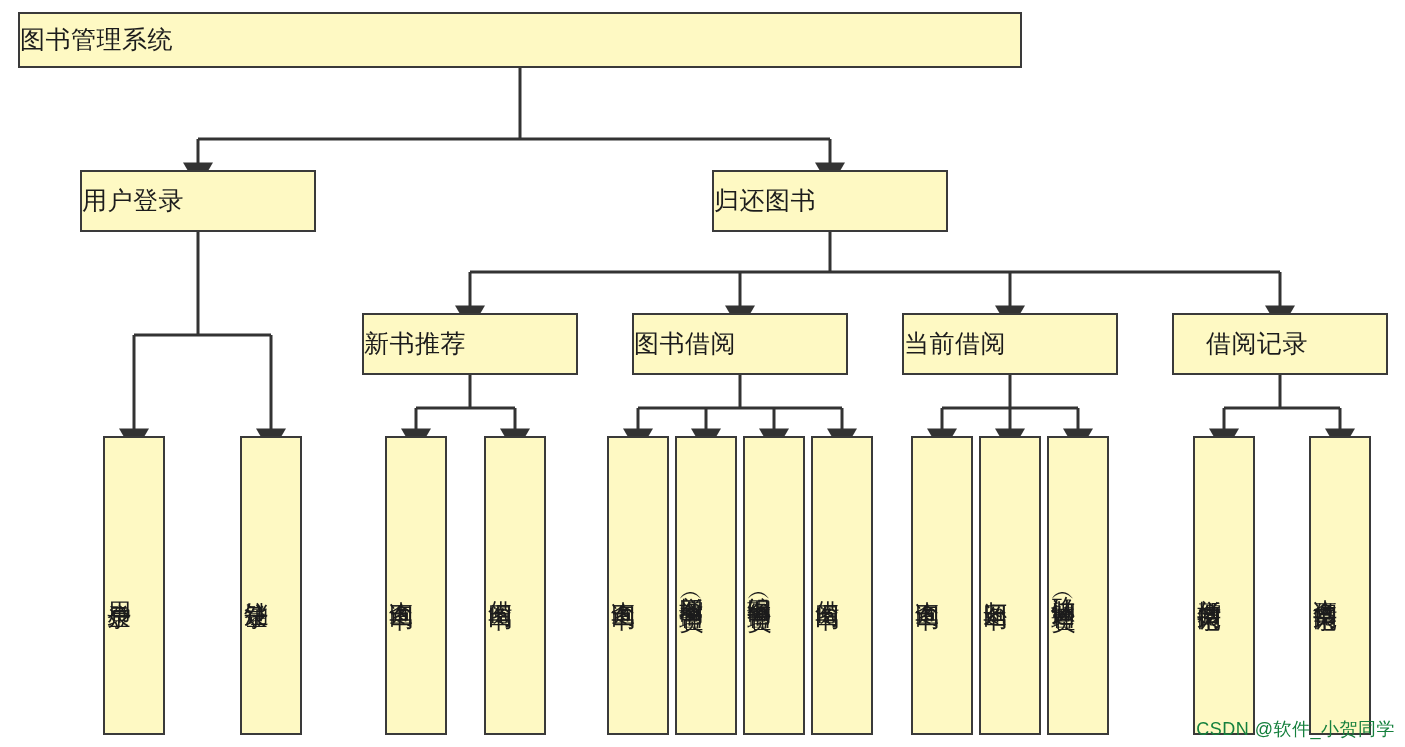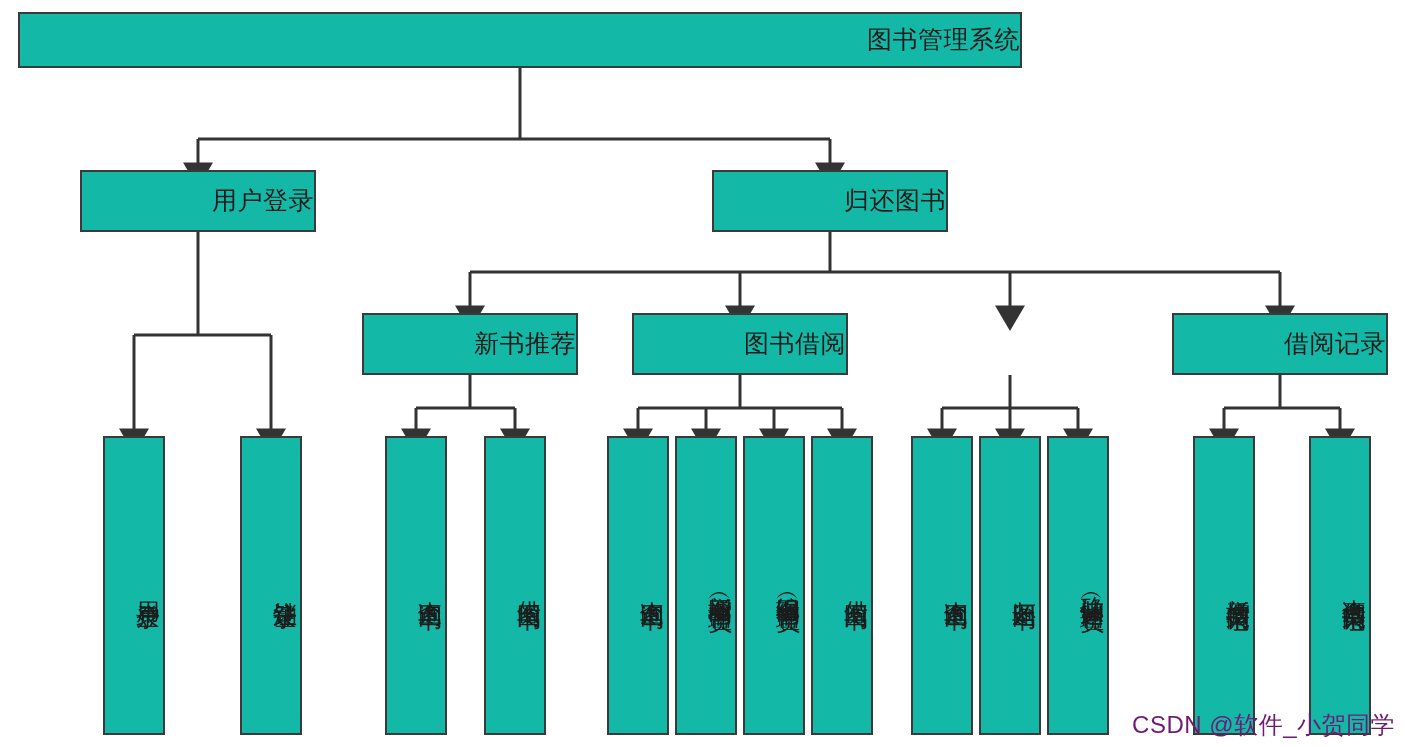--- a/index.html
+++ b/index.html
@@ -22,25 +22,25 @@
     position: absolute;
     left: 0;
     top: 0;
     width: 1405px;
     height: 747px;
     pointer-events: none;
   }
   .node {
     position: absolute;
     box-sizing: border-box;
-    background: #14b8a6;
+    background: #fef9c3;
     border: 2.5px solid #3a3a3a;
     display: flex;
     align-items: center;
-    justify-content: flex-end;
+    justify-content: flex-start;
     color: #1c1c1c;
   }
   .node .label {
     display: block;
     text-align: center;
     line-height: 1.26;
     letter-spacing: 0.5px;
   }
   
   .node.horiz .label {
@@ -60,22 +60,22 @@
     text-orientation: upright;
     font-size: 24px;
     line-height: 1.05;
     letter-spacing: 2px;
     max-height: 100%;
   }
   #watermark {
     position: absolute;
     right: 10px;
     bottom: 6px;
-    font-size: 24px;
-    color: #701a75;
+    font-size: 18px;
+    color: #15803d;
     white-space: nowrap;
     letter-spacing: 0.5px;
   }
 </style>
 </head>
 <body>
 
 <div id="diagram-canvas">
 
   <svg id="connector-layer" viewBox="0 0 1405 747" width="1405" height="747" xmlns="http://www.w3.org/2000/svg">
@@ -141,20 +141,23 @@
   </div>
 
   <div class="node horiz" style="left:632px; top:313px; width:216px; height:62px;">
     <span class="label">图书借阅</span>
   </div>
 
   <div class="node horiz" style="left:362px; top:313px; width:216px; height:62px;">
     <span class="label">新书推荐</span>
   </div>
 
+  <div class="node horiz" style="left:902px; top:313px; width:216px; height:62px;">
+    <span class="label">当前借阅</span>
+  </div>
 
   <div class="node horiz" style="left:1172px; top:313px; width:216px; height:62px;padding-left:32px;">
     <span class="label">借阅记录</span>
   </div>
 
   <div class="node vert" style="left:103px; top:436px; width:62px; height:299px;">
     <span class="label">用户登录</span>
   </div>
 
   <div class="node vert" style="left:240px; top:436px; width:62px; height:299px;">

